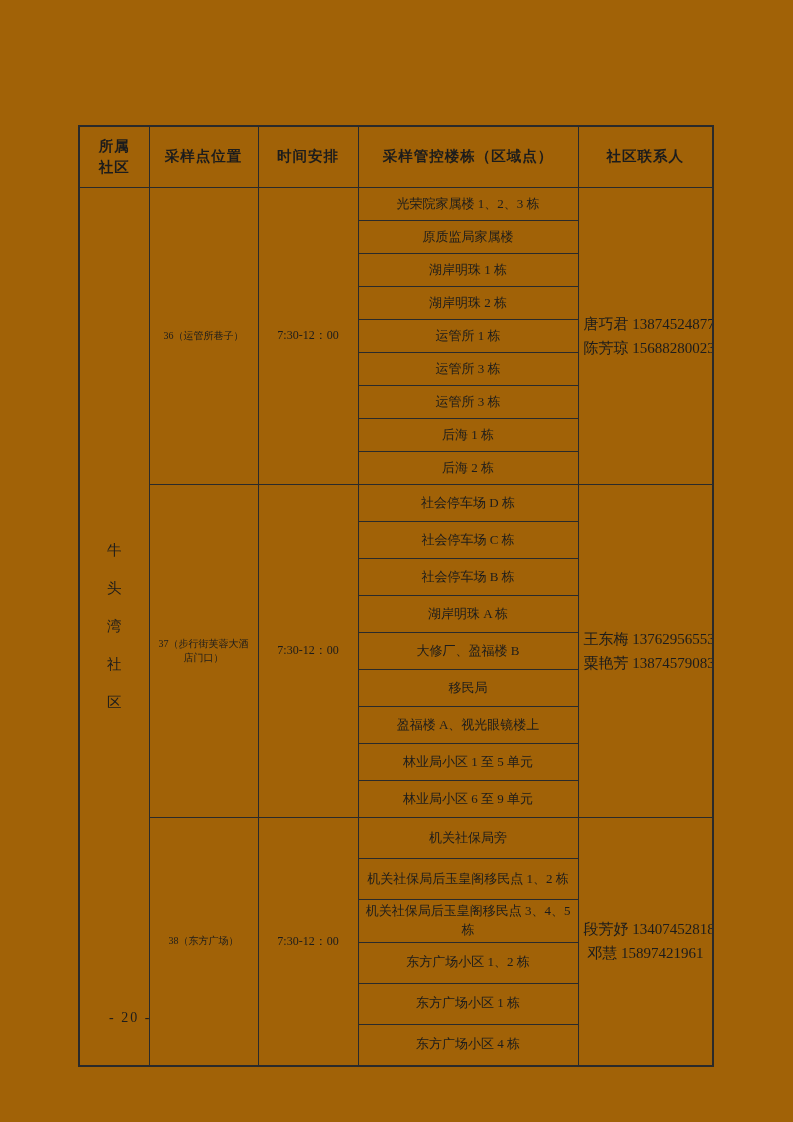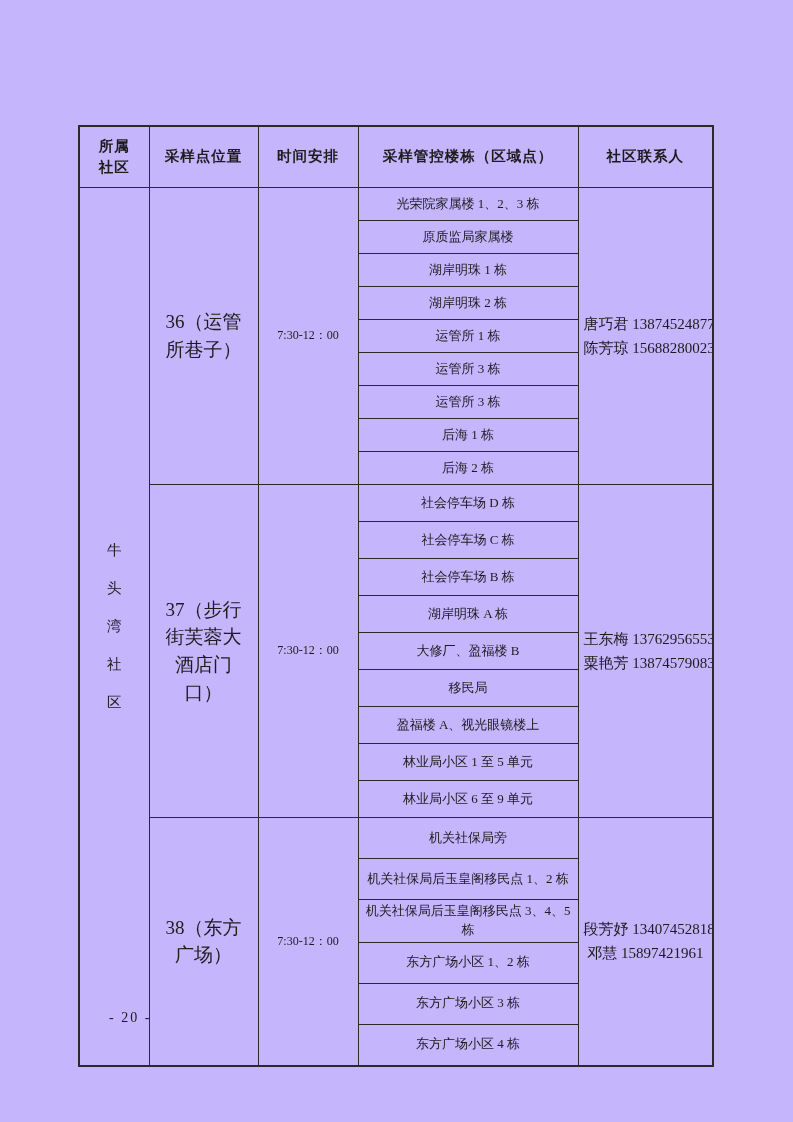--- a/index.html
+++ b/index.html
@@ -1,21 +1,21 @@
 <!DOCTYPE html>
 <html><head>
 <meta charset="utf-8">
 <style>
   html,body{margin:0;padding:0;}
   body{
     width:793px;height:1122px;background:#ffffff;
     font-family:"Liberation Serif","DejaVu Serif",serif;
     color:#1c1c1c;
   }
-  .page{position:relative;width:793px;height:1122px;background:#c4b5fd;overflow:hidden;}
+  .page{position:relative;width:793px;height:1122px;background:#a16207;overflow:hidden;}
   table.schedule{
     position:absolute;left:78px;top:125px;width:634px;
     border-collapse:collapse;table-layout:fixed;
     border:2px solid #2a2a2a;
   }
   th,td{
     border:1px solid #2a2a2a;
     text-align:center;vertical-align:middle;
     padding:2px 5px;
     font-size:13.5px;
@@ -25,21 +25,21 @@
   }
   thead th{
     font-family:"Liberation Sans","DejaVu Sans",sans-serif;
     font-weight:bold;font-size:14.5px;height:56px;
     white-space:pre-line;letter-spacing:1px;
   }
   td.community-cell{width:70px;}
   td.community-cell .vchar{
     display:block;line-height:38px;font-size:14.5px;letter-spacing:0;
   }
-  td.location-cell{font-size:19px;padding:2px 7px;}
+  td.location-cell{font-size:10px;padding:2px 7px;}
   td.time-cell{font-size:12px;white-space:nowrap;}
   td.building-cell{font-size:13px;}
   tr.g0 td.building-cell{height:28px;margin-left:36px;}
   tr.g1 td.building-cell{height:32px;}
   tr.g2 td.building-cell{height:36px;}
   td.contact-cell{font-size:15px;}
   td.contact-cell .contact-line{display:block;line-height:24px;white-space:nowrap;}
   .page-number{
     position:absolute;left:103px;top:1010px;
     font-size:14px;letter-spacing:2px;
@@ -155,21 +155,21 @@
         <tr class="g2">
           <td class="building-cell">机关社保局后玉皇阁移民点 1、2 栋</td>
         </tr>
         <tr class="g2">
           <td class="building-cell">机关社保局后玉皇阁移民点 3、4、5 栋</td>
         </tr>
         <tr class="g2">
           <td class="building-cell">东方广场小区 1、2 栋</td>
         </tr>
         <tr class="g2">
-          <td class="building-cell">东方广场小区 3 栋</td>
+          <td class="building-cell">东方广场小区 1 栋</td>
         </tr>
         <tr class="g2">
           <td class="building-cell">东方广场小区 4 栋</td>
         </tr>
       </tbody>
   </table>
 
   <div class="page-number">- 20 -</div>
 </div>
 

